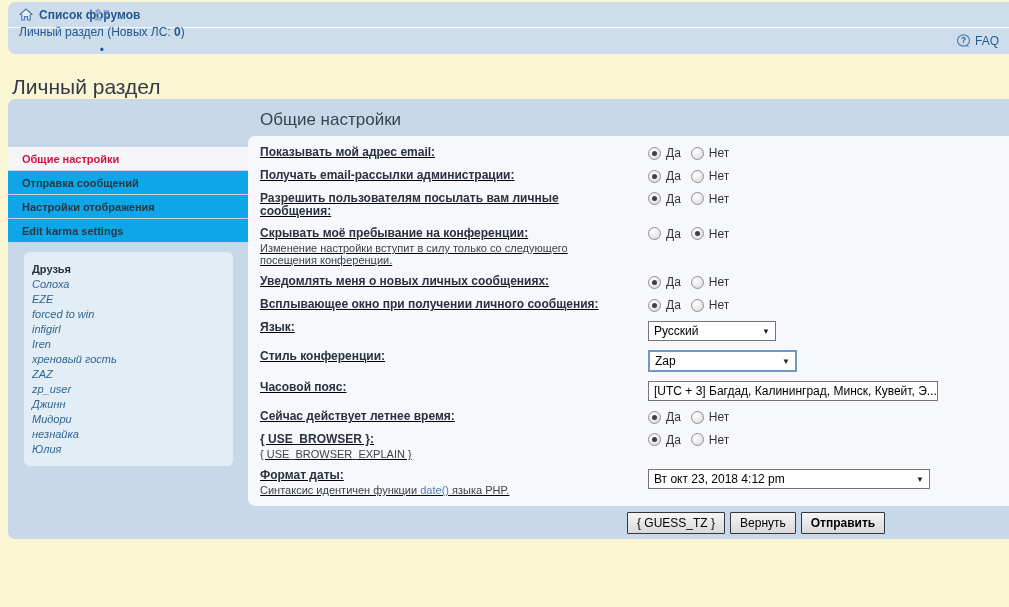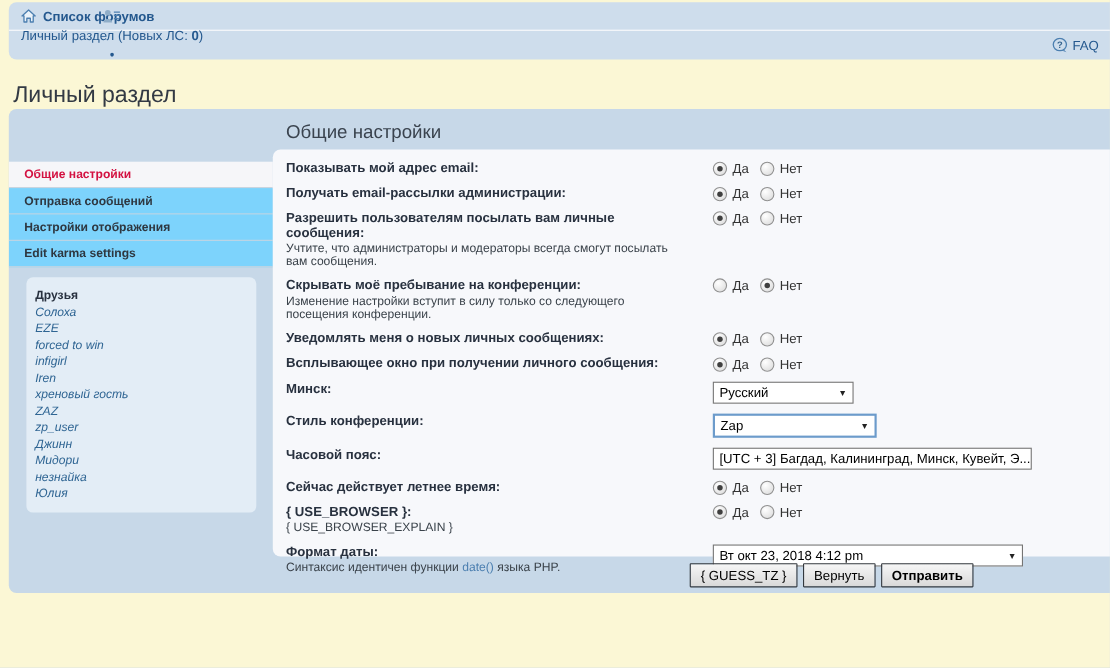--- a/index.html
+++ b/index.html
@@ -19,32 +19,32 @@
 
   .title { font-size:21px; font-weight:normal; color:#333A44; margin:21px 0 0 12px; }
 
   .tabs { display:flex; gap:4px; margin:17px 0 0 12px; align-items:flex-end; }
   .tab { background:#BFCFDF; color:#5C7EA3; font-weight:bold; font-size:11px; padding:7px 13px 6px; border-radius:5px 5px 0 0; cursor:pointer; white-space:nowrap; }
   .tab.active { background:#F7F8FA; color:#2E3640; }
 
   .panel { margin-left:8px; width:1008px; height:440px; background:#C7D8E8; border-radius:7px; display:flex; overflow:hidden; }
   .side { width:240px; flex:none; }
   .menu { margin-top:48px; }
-  .mitem { height:24px; line-height:24px; padding-left:14px; background:#7dd3fc; border-bottom:1px solid #C9D4DF; font-size:11px; font-weight:bold; color:#2E3740; cursor:pointer; }
+  .mitem { height:24px; line-height:24px; padding-left:14px; background:#0ea5e9; border-bottom:1px solid #C9D4DF; font-size:11px; font-weight:bold; color:#2E3740; cursor:pointer; }
   .mitem.active { background:#F6F6F9; color:#D31141; }
   .friends { margin:9px 0 0 16px; width:209px; background:#E3EDF6; border-radius:6px; padding:7px 8px 9px 8px; }
   .ftitle { font-size:11px; font-weight:bold; color:#28313F; line-height:15px; }
   .fuser { font-size:11px; font-style:italic; color:#2F6593; line-height:15px; display:block; }
 
   .content { flex:1; min-width:0; }
   .heading { font-size:17px; font-weight:normal; color:#3A434E; padding:11px 0 0 12px; height:37px; }
   .formbox { background:#F7F8FB; border-radius:7px 0 0 7px; padding:10px 14px 0 12px; height:370px; }
   .frow { display:flex; margin-bottom:9px; }
   .frow.exprow { margin-bottom:9px; }
-  .dt { width:388px; flex:none; padding-right:38px; }
+  .dt { width:388px; flex:none; padding-right:38px;text-decoration:underline; }
   .lbl { font-size:12px; font-weight:bold; color:#28313F; line-height:13px; display:block; }
   .expl { font-size:11px; color:#3A424A; line-height:12px; margin-top:2px; }
   .expl a { color:#4C7FB0; }
   .dd { flex:1; display:flex; align-items:center; }
   .dd.top { align-items:flex-start; }
 
   .radio { width:13px; height:13px; border-radius:50%; border:1px solid #909090; background:radial-gradient(circle at 35% 30%, #FFFFFF, #D8D8D8); display:inline-block; position:relative; cursor:pointer; flex:none; }
   .radio.checked::after { content:""; position:absolute; left:3px; top:3px; width:5px; height:5px; border-radius:50%; background:#3F3F3F; }
   .opt { font-size:12px; color:#333; margin:0 10px 0 5px; }
 
@@ -148,21 +148,20 @@
             <span class="radio checked"></span>
               <span class="opt">Да</span>
             <span class="radio"></span>
               <span class="opt">Нет</span>
           </div>
         </div>
 
         <div class="frow exprow">
           <div class="dt">
             <span class="lbl">Разрешить пользователям посылать вам личные сообщения:</span>
-            <div class="expl">Учтите, что администраторы и модераторы всегда смогут посылать вам сообщения.</div>
           </div>
           <div class="dd top">
             <span class="radio checked"></span>
               <span class="opt">Да</span>
             <span class="radio"></span>
               <span class="opt">Нет</span>
           </div>
         </div>
 
         <div class="frow exprow">
@@ -197,21 +196,21 @@
           <div class="dd">
             <span class="radio checked"></span>
               <span class="opt">Да</span>
             <span class="radio"></span>
               <span class="opt">Нет</span>
           </div>
         </div>
 
         <div class="frow">
           <div class="dt">
-              <span class="lbl">Минск:</span>
+              <span class="lbl">Язык:</span>
             </div>
           <div class="dd top">
             <div class="select sel-lang">
                 <span>Русский</span>
                 <span class="arr">▼</span>
               </div>
           </div>
         </div>
 
         <div class="frow">

